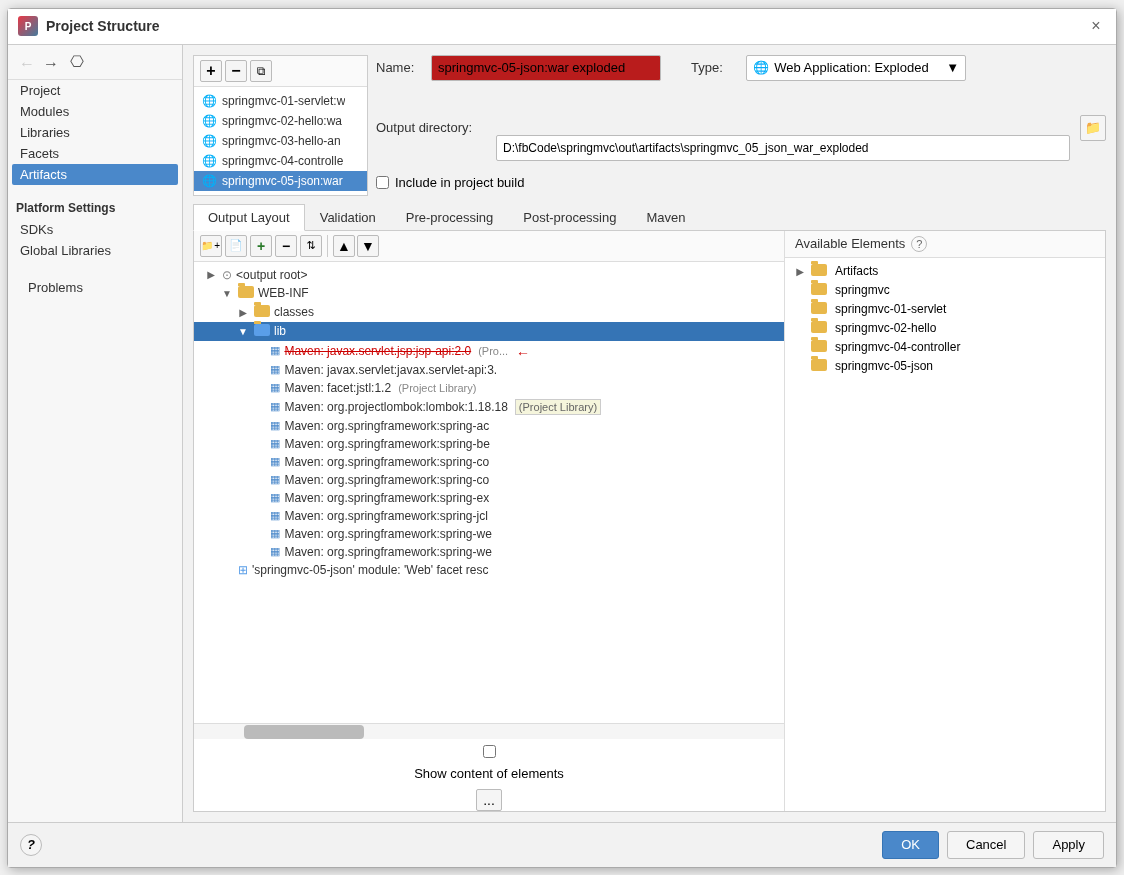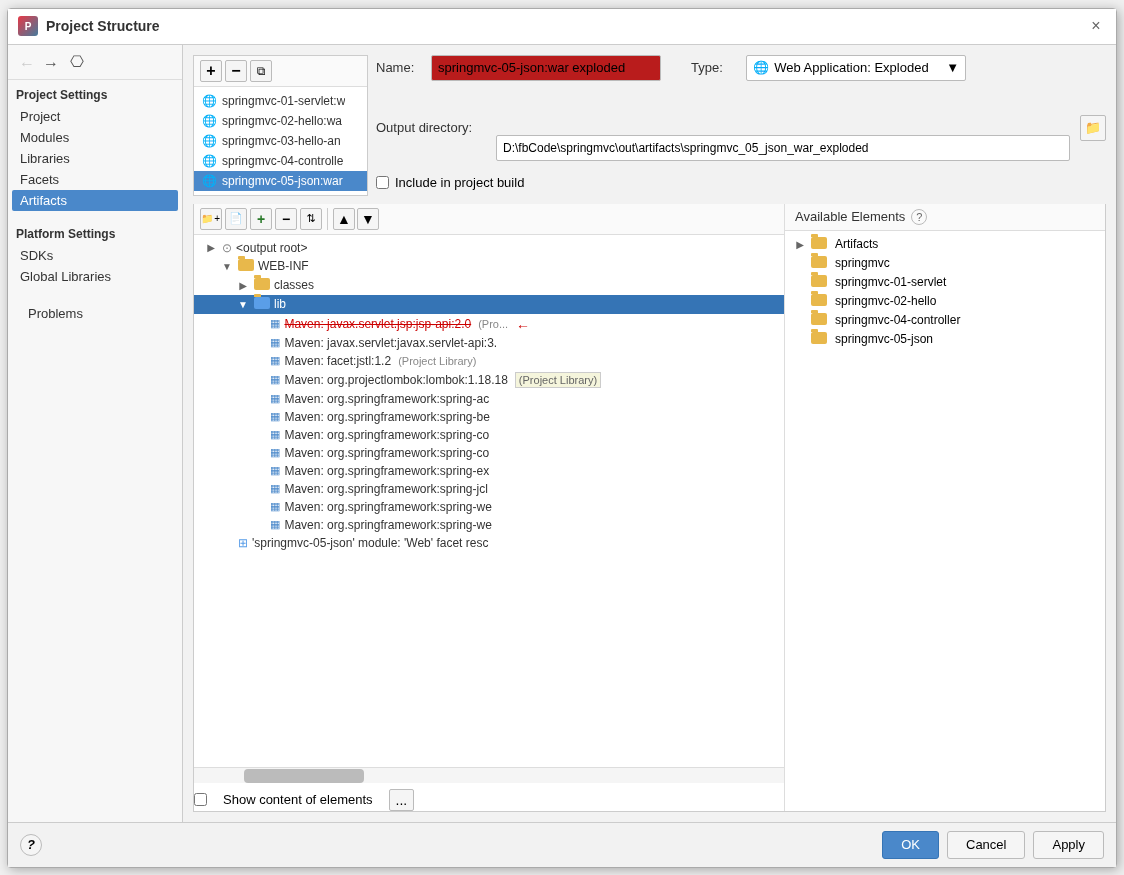--- a/index.html
+++ b/index.html
@@ -47,21 +47,21 @@
     .tree-indent { display: inline-block; }
     .expand-arrow { width: 14px; text-align: center; font-size: 10px; color: #666; }
     .tree-node.selected .expand-arrow { color: white; }
     .node-text { color: #333; font-size: 12px; }
     .right-tree { width: 320px; display: flex; flex-direction: column; overflow: hidden; }
     .available-header { padding: 5px 10px; background: #fafafa; border-bottom: 1px solid #ddd; font-weight: 500; color: #333; display: flex; align-items: center; gap: 6px; }
     .right-tree-area { flex: 1; overflow: auto; padding: 4px 0; }
     .right-tree-node { display: flex; align-items: center; gap: 4px; padding: 2px 8px; cursor: pointer; white-space: nowrap; }
     .folder-icon { display: inline-block; width: 16px; height: 12px; background: #e8b84b; border-radius: 2px; position: relative; }
     .folder-icon::before { content: ''; position: absolute; top: -3px; left: 0; width: 7px; height: 3px; background: #e8b84b; border-radius: 1px 1px 0 0; }
-    .bottom-row { display: flex; align-items: center; gap: 16px; padding: 6px 0 0 0; }
+    .bottom-row { display: flex; align-items: center; gap: 8px; padding: 6px 0 0 0; flex-direction: column; }
     .dialog-footer { display: flex; justify-content: flex-end; align-items: center; gap: 8px; padding: 8px 12px; border-top: 1px solid #ccc; background: #f2f2f2; }
     .footer-btn { padding: 5px 18px; border-radius: 3px; cursor: pointer; font-size: 13px; height: 28px; border: 1px solid #bbb; background: #f5f5f5; }
     .footer-btn.primary { background: #4a88ca; color: white; border-color: #3574b5; }
     .help-btn { width: 22px; height: 22px; border-radius: 50%; border: 1px solid #bbb; background: #f5f5f5; cursor: pointer; display: flex; align-items: center; justify-content: center; font-style: italic; font-weight: bold; }
     .scroll-area { overflow: auto; }
     .strikethrough { text-decoration: line-through; color: #cc0000; }
     .vertical-divider { width: 1px; background: #ccc; margin: 0 2px; align-self: stretch; }
     .up-down-btns { display: flex; gap: 2px; }
     .nav-arrows { display: flex; gap: 2px; align-items: center; }
   </style>
@@ -82,21 +82,20 @@
 
     <div class="left-panel">
       <div class="nav-toolbar">
         <div class="nav-arrows">
           <button class="nav-btn" disabled="">←</button>
           <button class="nav-btn">→</button>
         </div>
         <button class="nav-btn">⎔</button>
       </div>
 
-      <div class="section-header">Project Settings</div>
       <div class="nav-item">Project</div>
       <div class="nav-item">Modules</div>
       <div class="nav-item">Libraries</div>
       <div class="nav-item">Facets</div>
       <div class="nav-item active">Artifacts</div>
 
       <div class="platform-section">
         <div class="section-header">Platform Settings</div>
         <div class="nav-item">SDKs</div>
         <div class="nav-item">Global Libraries</div>
@@ -158,20 +157,27 @@
             <input type="text" class="output-input" value="D:\fbCode\springmvc\out\artifacts\springmvc_05_json_war_exploded" style="">
             <button class="folder-btn">📁</button>
           </div>
           <div class="include-row">
             <input type="checkbox" style="">
             <label><span>Include in project build</span></label>
           </div>
         </div>
       </div>
 
+      <div class="tabs-row">
+        <div class="tab active">Output Layout</div>
+        <div class="tab">Validation</div>
+        <div class="tab">Pre-processing</div>
+        <div class="tab">Post-processing</div>
+        <div class="tab">Maven</div>
+      </div>
 
       <div class="main-content">
 
         <div class="left-tree">
           <div class="tree-toolbar">
             <button class="tree-btn" title="Create directory" style="font-size:10px;">📁+</button>
             <button class="tree-btn" title="Add copy" style="font-size:11px;">📄</button>
             <button class="tree-btn" style="font-size:14px; font-weight:bold; color:#2a7a2a;">+</button>
             <button class="tree-btn" style="font-size:14px; font-weight:bold;">−</button>
             <button class="tree-btn" style="font-size:11px;">⇅</button>

